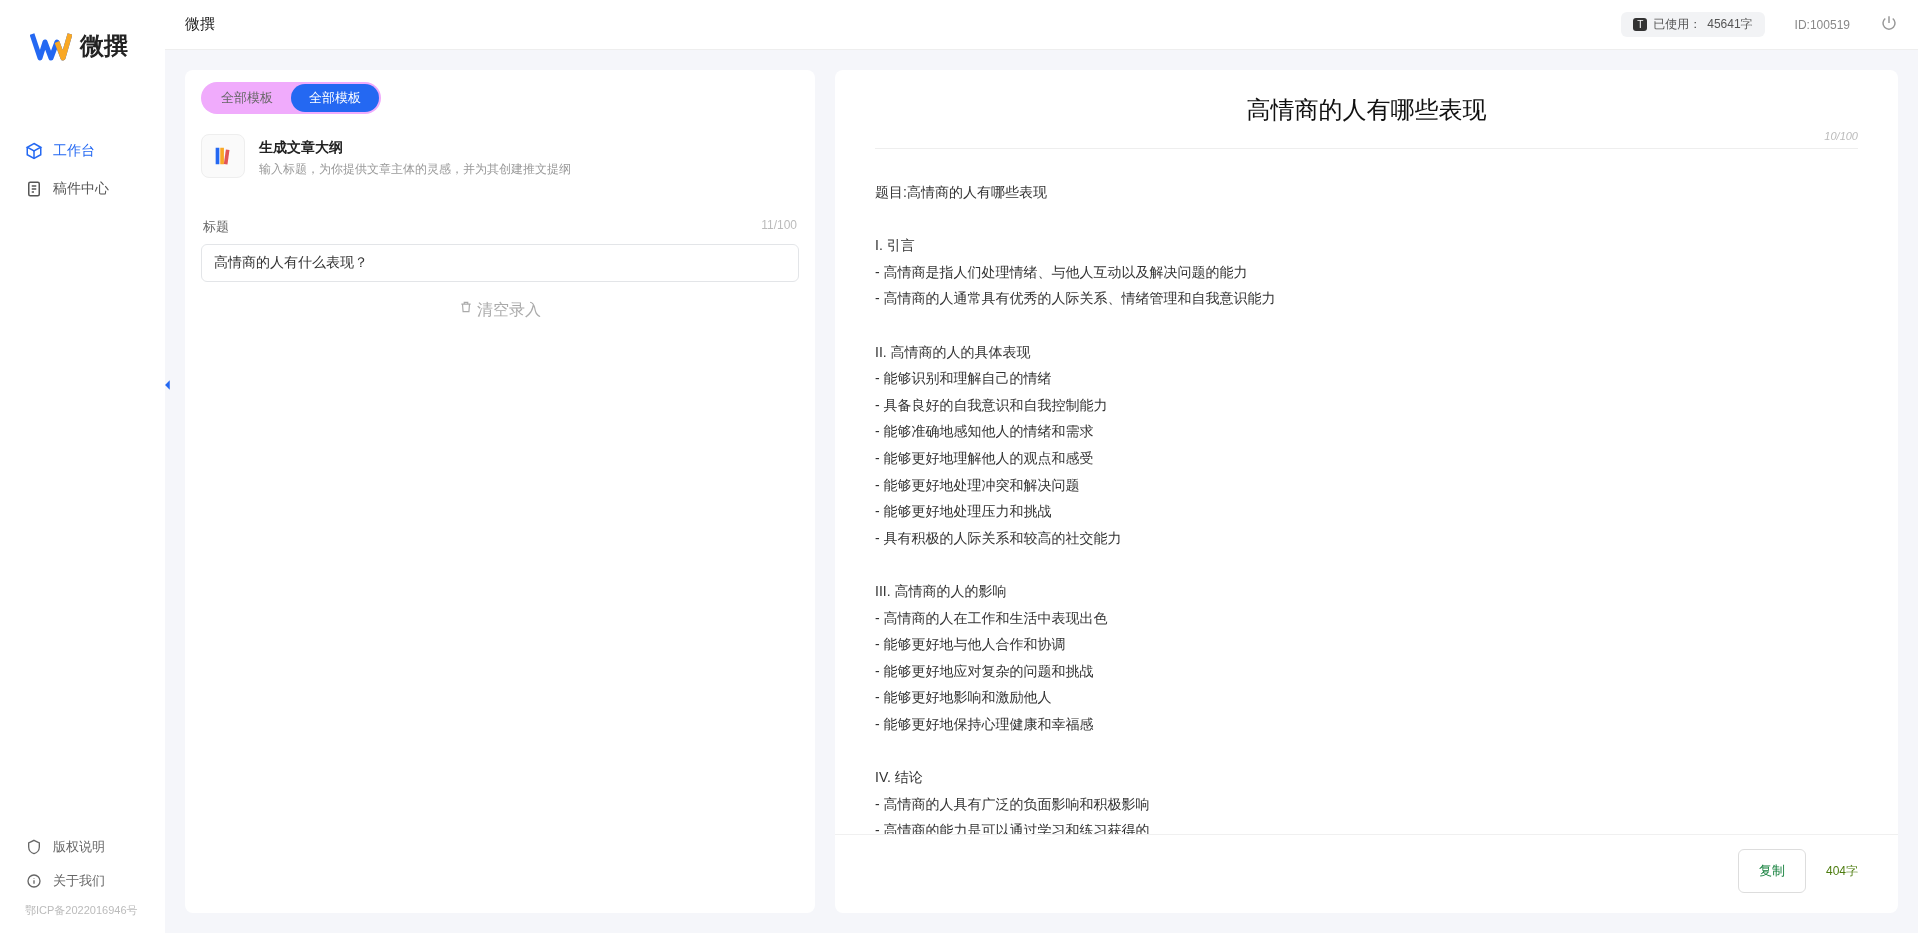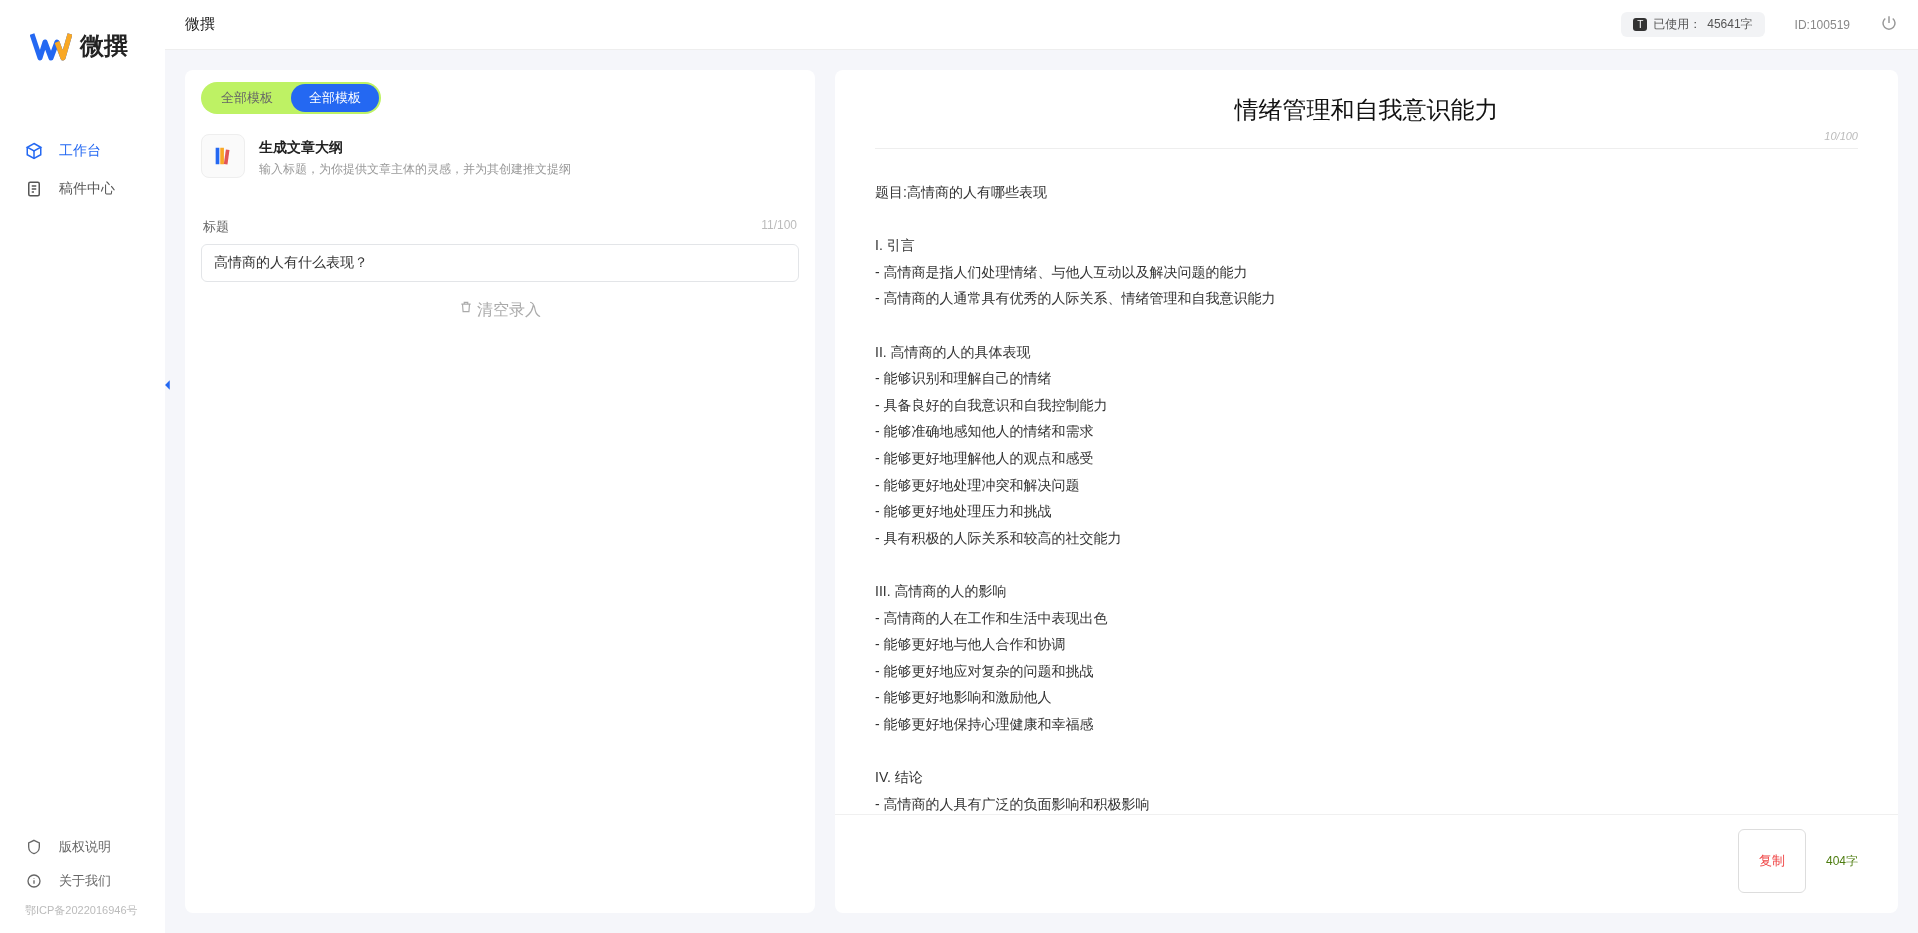--- a/index.html
+++ b/index.html
@@ -6,21 +6,21 @@
 body { font-family: -apple-system, "PingFang SC", "Microsoft YaHei", sans-serif; background: #f5f6fa; color: #333; font-size: 14px; width: 1918px; height: 933px; overflow: hidden; }
 .app { display: flex; height: 100%; }
 
 
 .sidebar { width: 165px; background: #fff; display: flex; flex-direction: column; padding-top: 30px; position: relative; }
 .logo { display: flex; align-items: center; gap: 8px; padding: 0 30px 30px; }
 .logo-mark { width: 42px; height: 32px; position: relative; }
 .logo-mark svg { width: 100%; height: 100%; }
 .logo-text { font-size: 24px; font-weight: 700; color: #222; }
 .nav { padding-top: 40px; flex: 1; }
-.nav-item { display: flex; align-items: center; gap: 16px; padding: 10px 25px; cursor: pointer; color: #555; }
+.nav-item { display: flex; align-items: center; gap: 10px; padding: 10px 25px; cursor: pointer; color: #555; }
 .nav-item.active { color: #2468f2; }
 .nav-item .icon { width: 18px; height: 18px; display: inline-flex; align-items: center; justify-content: center; }
 .sidebar-bottom { padding-bottom: 10px; }
 .sidebar-bottom .nav-item { padding: 8px 25px; color: #666; font-size: 13px; }
 .icp { font-size: 11px; color: #bbb; padding: 5px 25px; }
 .collapse-handle { position: absolute; right: -10px; top: 375px; width: 14px; height: 20px; display: flex; align-items: center; justify-content: center; color: #2468f2; cursor: pointer; }
 
 
 .main { flex: 1; display: flex; flex-direction: column; }
 .topbar { height: 50px; background: #fff; display: flex; align-items: center; padding: 0 20px; border-bottom: 1px solid #eee; }
@@ -32,21 +32,21 @@
 .power-icon { color: #999; cursor: pointer; }
 
 
 .content { flex: 1; display: flex; gap: 20px; padding: 20px; overflow: hidden; }
 .panel { background: #fff; border-radius: 8px; display: flex; flex-direction: column; overflow: hidden; }
 .panel-left { width: 630px; }
 .panel-right { flex: 1; }
 
 
 .tabs { padding: 12px 16px 0; }
-.tab-group { display: inline-flex; background: #bef264; border-radius: 16px; padding: 2px;}
+.tab-group { display: inline-flex; background: #f0abfc; border-radius: 16px; padding: 2px;}
 .tab { padding: 5px 18px; border-radius: 14px; font-size: 13px; color: #666; cursor: pointer; }
 .tab.active { background: #2468f2; color: #fff; }
 .template-card { display: flex; gap: 14px; padding: 20px 16px 10px; align-items: flex-end; }
 .template-icon { width: 44px; height: 44px; border-radius: 8px; background: #fafafa; border: 1px solid #eee; display: flex; align-items: center; justify-content: center; }
 .template-icon svg { width: 22px; height: 22px; }
 .template-meta .t-title { font-weight: 600; font-size: 14px; color: #222; }
 .template-meta .t-desc { font-size: 12px; color: #999; margin-top: 4px; }
 .form-area { padding: 10px 16px; flex: 1; }
 .form-row-label { display: flex; justify-content: space-between; font-size: 13px; color: #666; margin: 20px 2px 8px; }
 .form-counter { color: #bbb; font-size: 12px; }
@@ -55,21 +55,21 @@
 .generate-bar { padding: 16px; display: flex; justify-content: center; }
 .generate-btn { width: 260px; background: #2468f2; color: #fff; border: none; border-radius: 6px; padding: 10px 0; font-size: 14px; cursor: pointer; }
 
 
 .output-head { padding: 24px 40px 10px; }
 .output-title { text-align: center; font-size: 24px; font-weight: 500; color: #111; font-family: "Songti SC", SimSun, serif; }
 .output-counter-row { display: flex; justify-content: flex-end; border-bottom: 1px solid #eee; padding-bottom: 6px; margin-top: 4px; font-style: italic;}
 .output-counter { font-size: 11px; color: #bbb; }
 .output-body { flex: 1; padding: 20px 40px; color: #333; font-size: 14px; line-height: 1.9; white-space: pre-line; overflow-y: auto;}
 .output-foot { padding: 14px 40px 20px; border-top: 1px solid #f0f0f0; display: flex; justify-content: flex-end; align-items: center; gap: 20px; }
-.copy-btn { border: 1px solid #ddd; background: #fff; border-radius: 6px; padding: 22px 20px; font-size: 13px; color: #ef4444; cursor: pointer; }
+.copy-btn { border: 1px solid #ddd; background: #fff; border-radius: 6px; padding: 12px 20px; font-size: 13px; color: #15803d; cursor: pointer; }
 .word-count { font-size: 12px; color: #4d7c0f; }
 </style>
 </head>
 <body>
 
 <div class="app">
   <aside class="sidebar">
     <div class="logo">
       <span class="logo-mark">
         <svg viewBox="0 0 42 32">
@@ -180,21 +180,21 @@
                   <path d="M4 7 H20 M9 7 V4 H15 V7 M6 7 L7 20 H17 L18 7"></path>
                 </svg>
             </span>
             <span>清空录入</span>
           </div>
         </div>
       </section>
 
       <section class="panel panel-right">
         <div class="output-head">
-          <div class="output-title">情绪管理和自我意识能力</div>
+          <div class="output-title">高情商的人有哪些表现</div>
           <div class="output-counter-row">
             <span class="output-counter">10/100</span>
           </div>
         </div>
         <div class="output-body">题目:高情商的人有哪些表现
 
 I. 引言
 - 高情商是指人们处理情绪、与他人互动以及解决问题的能力
 - 高情商的人通常具有优秀的人际关系、情绪管理和自我意识能力
 

